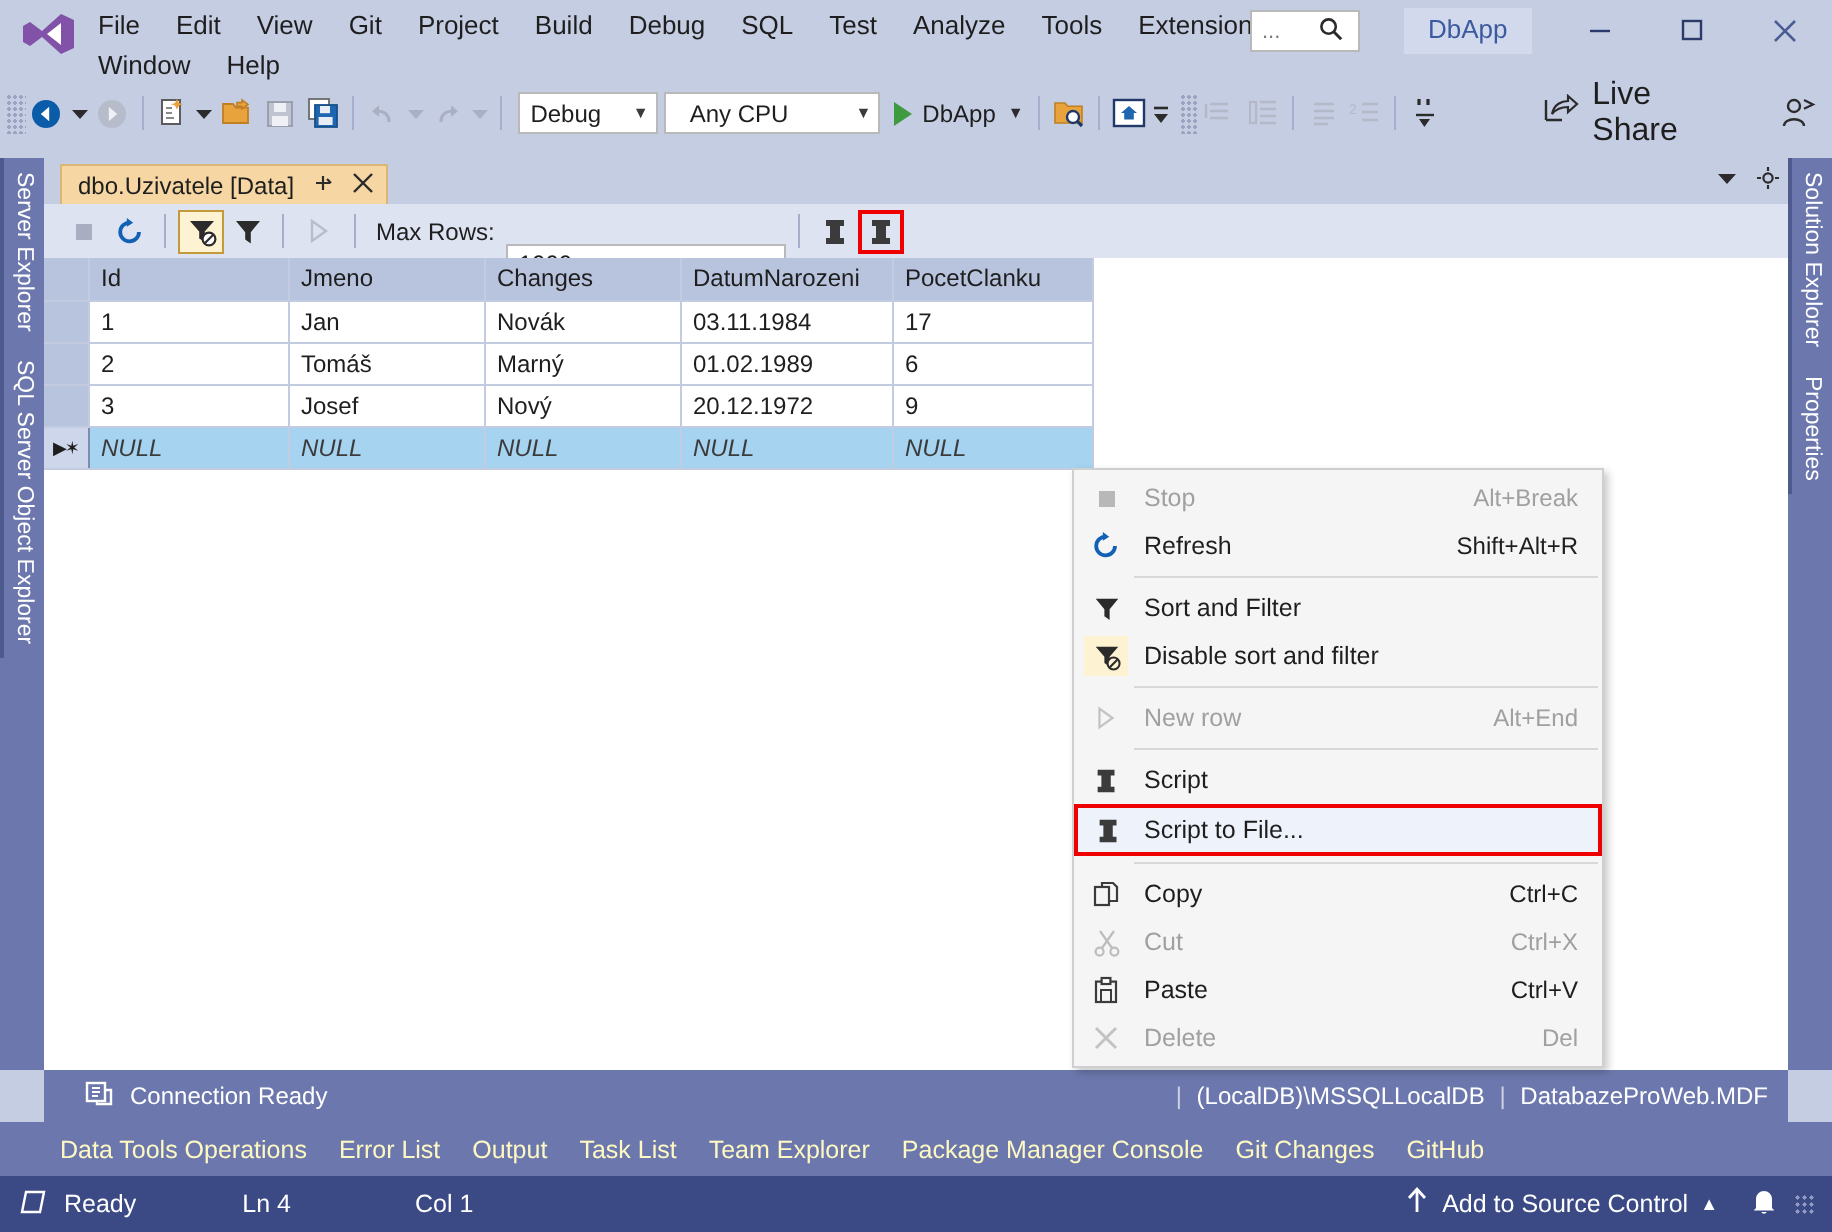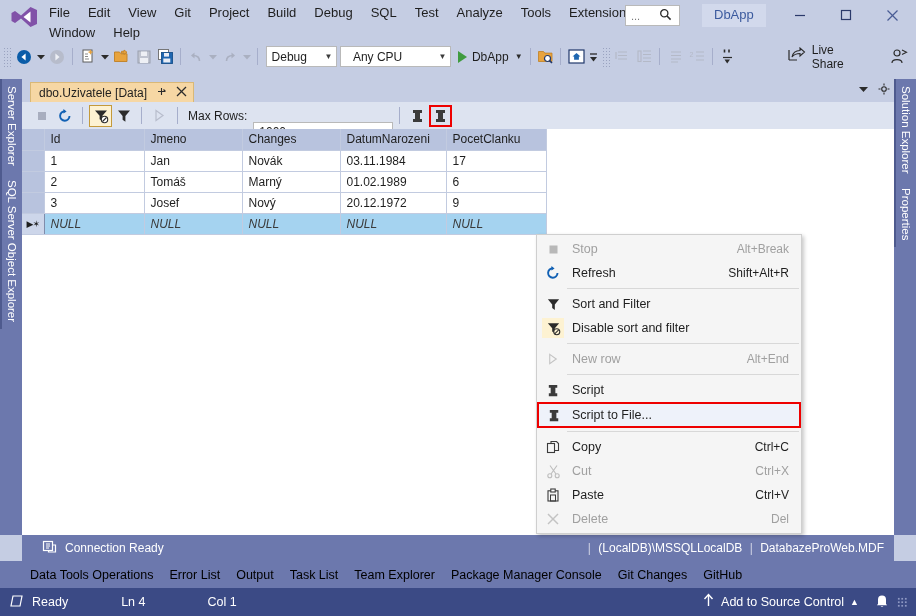--- a/index.html
+++ b/index.html
@@ -108,21 +108,21 @@
   .run-btn .tri {
     width: 0; height: 0; border-left: 9px solid #3f9b3f;
     border-top: 6px solid transparent; border-bottom: 6px solid transparent;
     margin-right: 5px;
   }
   .run-btn .lbl { font-size: 12px; color: #1e1e1e; }
   .live-share {
     display: flex; align-items: center; height: 21px; padding: 0 6px;
     margin-left: 42px; cursor: default;
   }
-  .live-share .lbl { font-size: 12px; color: #1e1e1e; margin-left: 6px; }
+  .live-share .lbl { font-size: 16px; color: #1e1e1e; margin-left: 6px; }
 
   
   .dock {
     position: absolute; top: 79px; width: 22px;
     background: #6c78ad;
   }
   .dock-left { left: 0; height: 456px; }
   .dock-right { right: 0; height: 456px; }
   .vtab {
     color: #ffffff; font-size: 11.5px;
@@ -262,21 +262,21 @@
   .conn-bar .txt { color: #ffffff; font-size: 12px; margin-left: 7px; }
   .conn-bar .right { margin-left: auto; color: #ffffff; font-size: 12px; padding-right: 10px; }
   .conn-bar .sep { opacity: .65; padding: 0 4px; }
 
   .panel-tabs {
     position: absolute; left: 0; top: 561px; width: 916px; height: 27px;
     background: #6c78ad;
     display: flex; align-items: center; padding-left: 22px;
   }
   .ptab {
-    color: #000000; font-size: 12.5px; padding: 4px 8px; cursor: default;
+    color: #fef9c3; font-size: 12.5px; padding: 4px 8px; cursor: default;
     white-space: nowrap;
   }
 
   .statusbar {
     position: absolute; left: 0; top: 588px; width: 916px; height: 28px;
     background: #3b4a85;
     display: flex; align-items: center;
   }
   .sb-ready { display: flex; align-items: center; padding-left: 10px; }
   .sb-ready .lbl { color: #ffffff; font-size: 12.5px; margin-left: 8px; }

